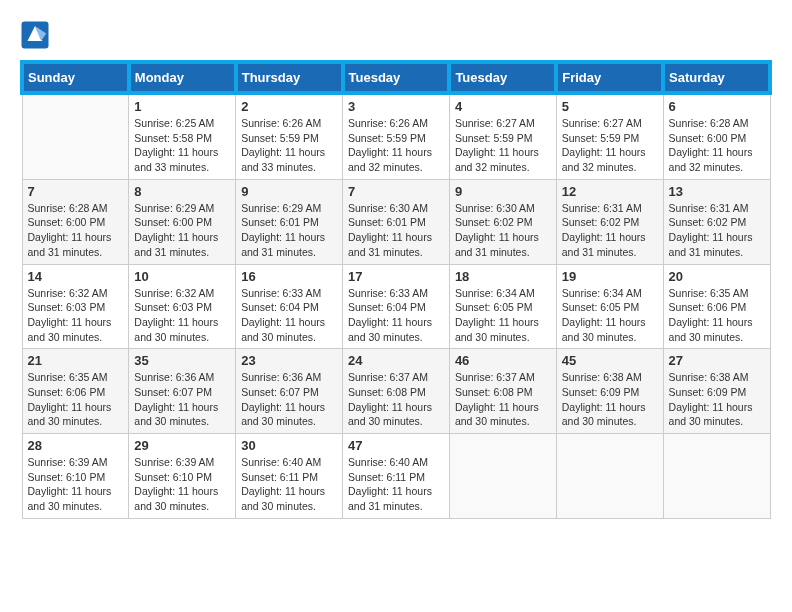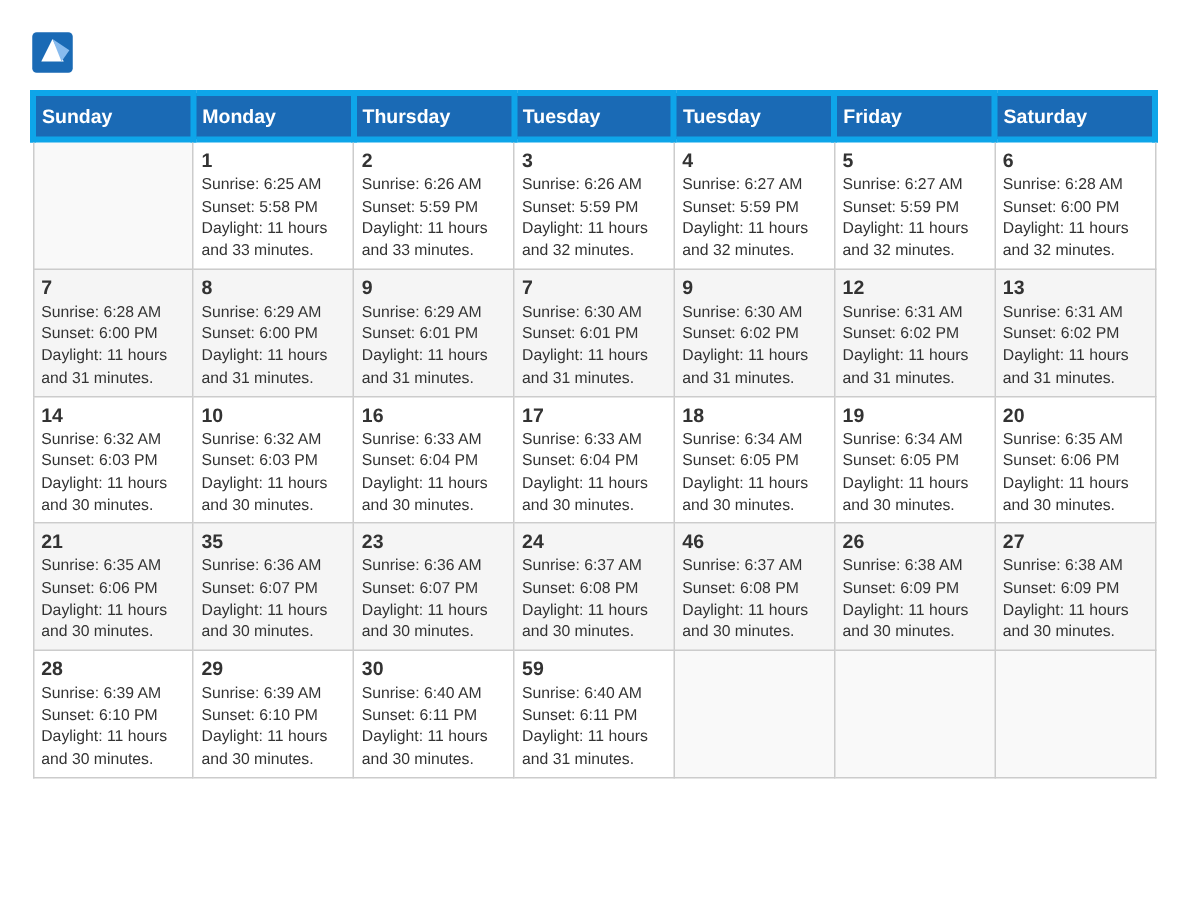--- a/index.html
+++ b/index.html
@@ -299,21 +299,21 @@
 and 30 minutes.</div>
         </td>
         <td>
           <span class="day-num">46</span>
           <div class="day-info" style="white-space: pre-line;">Sunrise: 6:37 AM
 Sunset: 6:08 PM
 Daylight: 11 hours
 and 30 minutes.</div>
         </td>
         <td>
-          <span class="day-num">26</span>
+          <span class="day-num">45</span>
           <div class="day-info" style="white-space: pre-line;">Sunrise: 6:38 AM
 Sunset: 6:09 PM
 Daylight: 11 hours
 and 30 minutes.</div>
         </td>
         <td>
           <span class="day-num">27</span>
           <div class="day-info" style="white-space: pre-line;">Sunrise: 6:38 AM
 Sunset: 6:09 PM
 Daylight: 11 hours
@@ -336,21 +336,21 @@
 and 30 minutes.</div>
         </td>
         <td>
           <span class="day-num">30</span>
           <div class="day-info" style="white-space: pre-line;">Sunrise: 6:40 AM
 Sunset: 6:11 PM
 Daylight: 11 hours
 and 30 minutes.</div>
         </td>
         <td>
-          <span class="day-num">59</span>
+          <span class="day-num">47</span>
           <div class="day-info" style="white-space: pre-line;">Sunrise: 6:40 AM
 Sunset: 6:11 PM
 Daylight: 11 hours
 and 31 minutes.</div>
         </td>
         <td class="empty"></td>
         <td class="empty"></td>
         <td class="empty"></td>
       </tr>
     </tbody>

